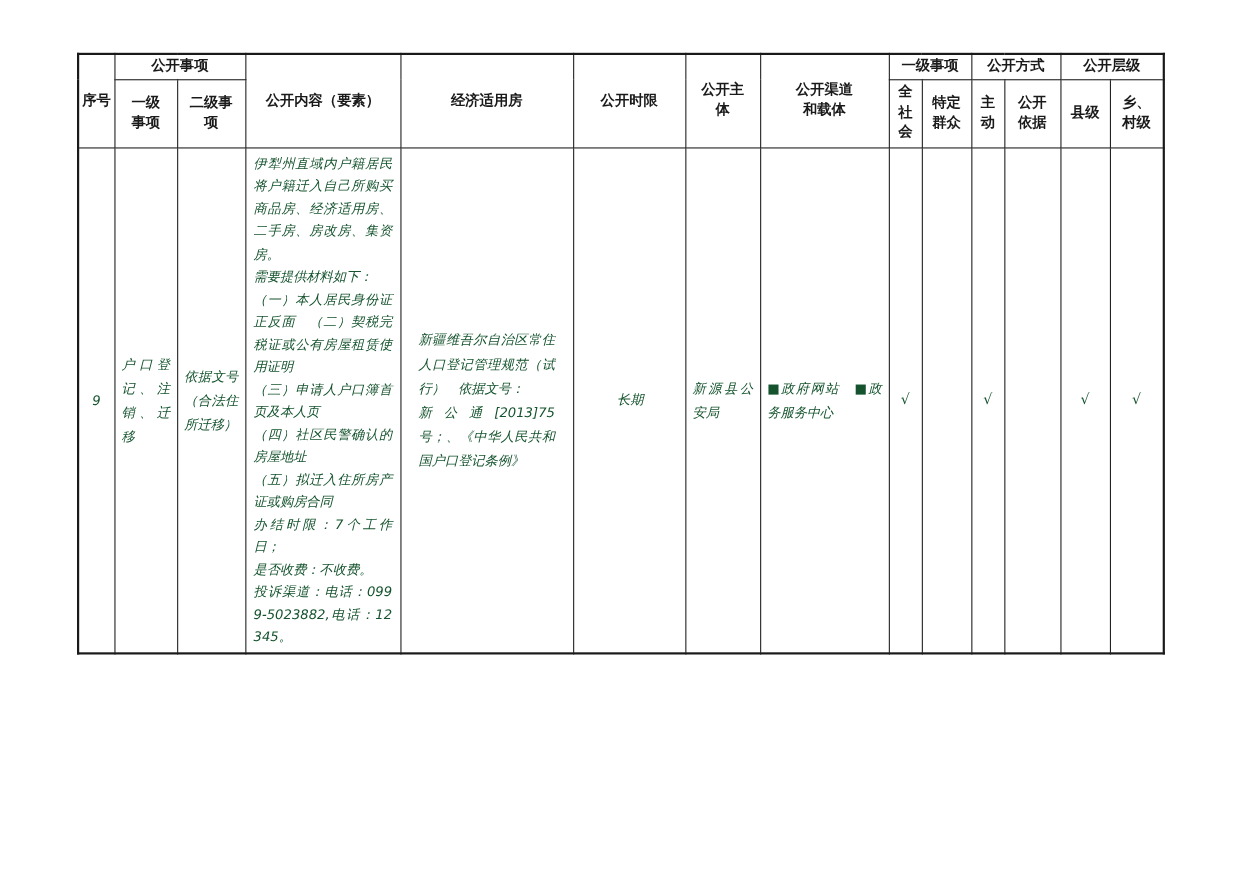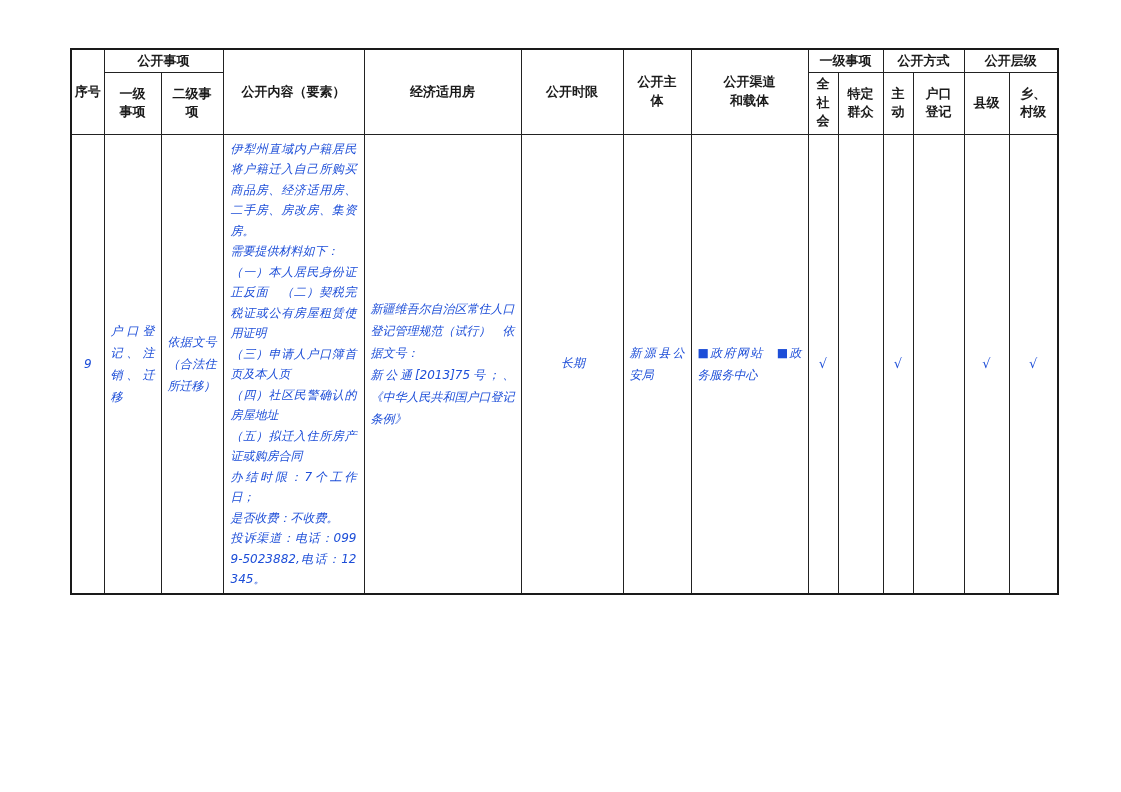--- a/index.html
+++ b/index.html
@@ -45,21 +45,21 @@
   th.pad-sub  { padding: 1px 11px; }  
   th.pad-chan { padding: 1px 28px; }  
   th.pad-req  { padding: 1px 8px;  }  
   th.pad-town { padding: 1px 8px;  }  
   th.pad-min  { padding: 1px 2px;  }  
 
   
   td.kai {
     font-style: italic;
     font-size: 12px;
-    color: #1d4ed8;
+    color: #14532d;
   }
   td.center-mid { text-align: center; vertical-align: middle; }
   td.justify-mid {
     text-align: justify;
     vertical-align: middle;
     padding: 2px 6px;
     line-height: 22px;
   }
   td.content-cell {
     vertical-align: top;
@@ -67,21 +67,21 @@
     white-space: pre-wrap;
     line-height: 20.5px;
     padding: 4px 7px 3px 7px;
     word-break: break-all;
   }
   td.basis-cell {
     vertical-align: middle;
     text-align: justify;
     white-space: pre-wrap;
     line-height: 22px;
-    padding: 2px 6px;
+    padding: 2px 16px;
     word-break: break-all;
   }
   td.time-cell {
     vertical-align: middle;
     text-align: center;
     padding: 2px 6px 2px 8px;
   }
   td.check-cell {
     text-align: center;
     vertical-align: middle;
@@ -123,21 +123,21 @@
       <th colspan="2">公开方式</th>
       <th colspan="2">公开层级</th>
     </tr>
 
     <tr style="height:62px">
       <th class="pad-l1">一级事项</th>
       <th class="pad-l2">二级事项</th>
       <th class="pad-min">全社会</th>
       <th>特定群众</th>
       <th class="pad-min">主动</th>
-      <th class="pad-req">户口登记</th>
+      <th class="pad-req">公开依据</th>
       <th>县级</th>
       <th class="pad-town">乡、村级</th>
     </tr>
 
     <tr style="height:435px">
       <td class="kai center-mid">9</td>
       <td class="kai justify-mid">户口登记、注销、迁移</td>
       <td class="kai justify-mid">依据文号（合法住所迁移）</td>
       <td class="kai content-cell">伊犁州直域内户籍居民将户籍迁入自己所购买商品房、经济适用房、二手房、房改房、集资房。
 需要提供材料如下：

